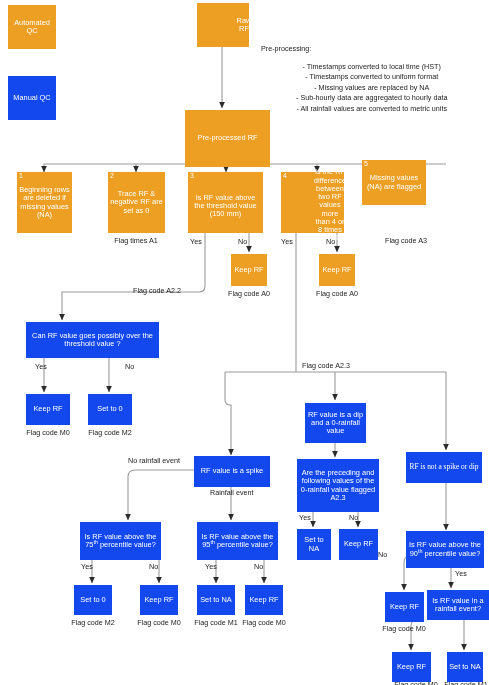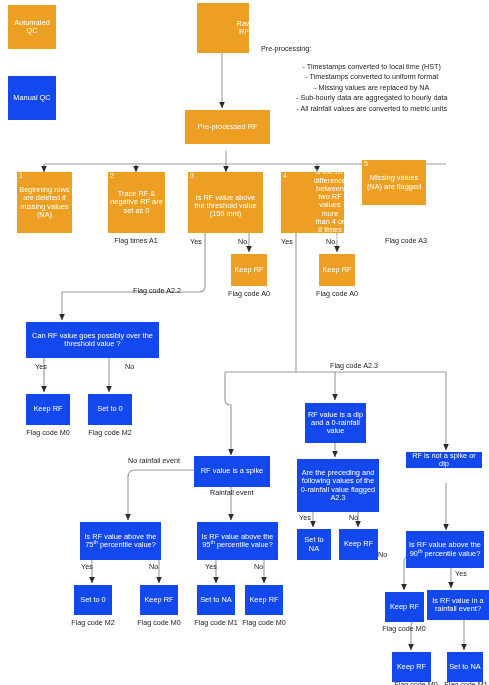--- a/index.html
+++ b/index.html
@@ -100,32 +100,32 @@
   </svg>
 
   <div class="node orange" style="left:8px;top:5px;width:48px;height:44px;">
     <span style="white-space:pre-line">Automated
 QC</span>
   </div>
   <div class="node blue" style="left:8px;top:76px;width:48px;height:44px;">
     <span style="white-space:pre-line">Manual QC</span>
   </div>
 
-  <div class="node orange" style="left:197px;top:3px;width:52px;height:50px;padding-left:44px;">
+  <div class="node orange" style="left:197px;top:3px;width:52px;height:44px;padding-left:44px;">
     <span>Raw RF</span>
   </div>
 
   <div class="ptext" style="left:261px;top:44px;">Pre-processing:</div>
   <div class="ptext" style="left:276px;top:62px;margin-left:20px;">- Timestamps converted to local time (HST)
 - Timestamps converted to uniform format
 - Missing values are replaced by NA
 - Sub-hourly data are aggregated to hourly data
 - All rainfall values are converted to metric units</div>
 
-  <div class="node orange" style="left:185px;top:110px;width:85px;height:34px;">
+  <div class="node orange" style="left:185px;top:110px;width:85px;height:57px;">
     <span>Pre-processed RF</span>
   </div>
 
   <div class="node orange" style="left:17px;top:172px;width:55px;height:61px;">
     <span class="num">1</span>
     <span>Beginning rows are deleted if missing values (NA)</span>
   </div>
   <div class="node orange" style="left:108px;top:172px;width:57px;height:61px;">
     <span class="num">2</span>
     <span>Trace RF &amp; negative RF are set as 0</span>
@@ -172,21 +172,21 @@
   <div class="node blue" style="left:26px;top:394px;width:44px;height:31px;">
     <span>Keep RF</span>
   </div>
   <div class="label ctr" style="left:48px;top:429px;">Flag code M0</div>
 
   <div class="node blue" style="left:88px;top:394px;width:44px;height:31px;">
     <span>Set to 0</span>
   </div>
   <div class="label ctr" style="left:110px;top:429px;">Flag code M2</div>
 
-  <div class="label" style="left:302px;top:362px;margin-left:28px;">Flag code A2.3</div>
+  <div class="label" style="left:302px;top:362px;">Flag code A2.3</div>
 
   <div class="node blue" style="left:194px;top:456px;width:76px;height:31px;">
     <span>RF value is a spike</span>
   </div>
   <div class="label" style="left:128px;top:457px;">No rainfall event</div>
   <div class="label" style="left:210px;top:489px;">Rainfall event</div>
 
   <div class="node blue" style="left:80px;top:522px;width:81px;height:38px;">
     <span>
       <span>Is RF value above the </span><span>75</span><sup>th</sup><span> percentile value?</span>
@@ -233,21 +233,21 @@
   <div class="label" style="left:299px;top:514px;">Yes</div>
   <div class="label" style="left:349px;top:514px;">No</div>
 
   <div class="node blue" style="left:297px;top:529px;width:34px;height:31px;">
     <span>Set to NA</span>
   </div>
   <div class="node blue" style="left:339px;top:529px;width:39px;height:31px;">
     <span>Keep RF</span>
   </div>
 
-  <div class="node blue" style="left:406px;top:452px;width:76px;height:16px;">
+  <div class="node blue" style="left:406px;top:452px;width:76px;height:31px;font-family:Liberation Serif, serif;">
     <span>RF is not a spike or dip</span>
   </div>
 
   <div class="node blue" style="left:406px;top:531px;width:78px;height:37px;">
     <span>
       <span>Is RF value above the </span><span>90</span><sup>th</sup><span> percentile value?</span>
     </span>
   </div>
   <div class="label" style="left:378px;top:551px;">No</div>
   <div class="label" style="left:455px;top:570px;">Yes</div>

